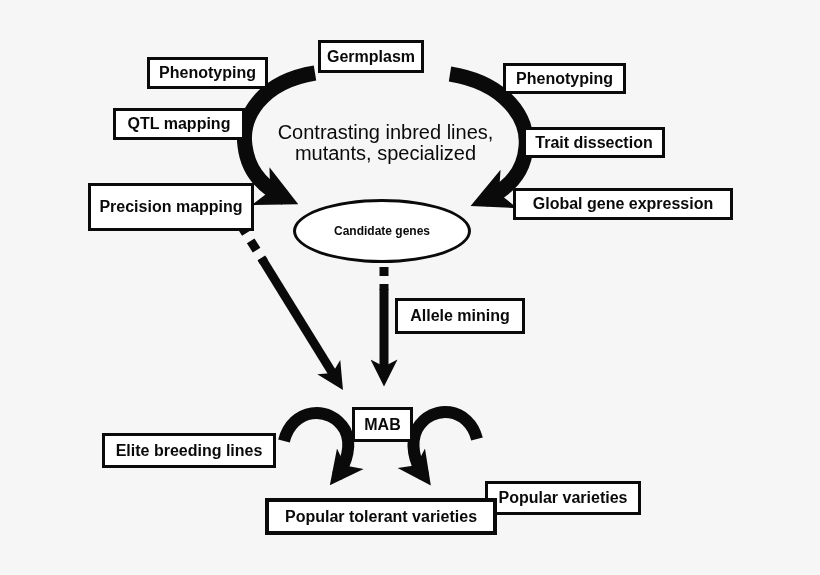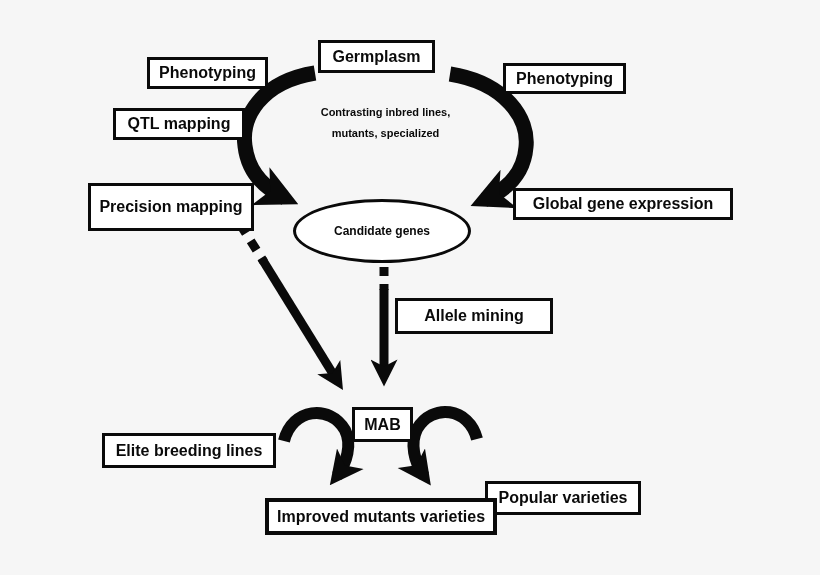--- a/index.html
+++ b/index.html
@@ -44,37 +44,38 @@
     font-weight: bold;
     font-size: 12px;
     display: flex;
     align-items: center;
     justify-content: center;
     z-index: 2;
   }
   .note {
     position: absolute;
     color: #0a0a0a;
-    font-weight: bold;
-    font-size: 11px;
+    font-weight: normal;
+    font-size: 20px;
     line-height: 21px;
     text-align: center;
     z-index: 2;
+    margin-top: 20px;
   }
   .note span { display: block; }
 
   
-  #germplasm   { left: 318px; top: 40px;  width: 117px; height: 33px; }
+  #germplasm   { left: 318px; top: 40px;  width: 106px; height: 33px; }
   #phen-left   { left: 147px; top: 57px;  width: 121px; height: 32px; }
   #phen-right  { left: 503px; top: 63px;  width: 123px; height: 31px; }
   #qtl         { left: 113px; top: 108px; width: 132px; height: 32px; }
   #trait       { left: 523px; top: 127px; width: 142px; height: 31px; }
   #precision   { left: 88px;  top: 183px; width: 166px; height: 48px; }
   #global      { left: 513px; top: 188px; width: 220px; height: 32px; }
-  #allele      { left: 395px; top: 298px; width: 158px; height: 36px; }
+  #allele      { left: 395px; top: 298px; width: 130px; height: 36px; }
   #mab         { left: 352px; top: 407px; width: 61px;  height: 35px; }
   #elite       { left: 102px; top: 433px; width: 174px; height: 35px; text-align: center; }
   #popular     { left: 485px; top: 433px; width: 156px; height: 34px; margin-top: 48px; }
   #improved    { left: 265px; top: 498px; width: 232px; height: 37px; border-width: 4px; }
   #candidate   { left: 293px; top: 199px; width: 178px; height: 64px; }
   #central-note{ left: 258px; top: 102px; width: 255px; }
 </style>
 </head>
 <body>
 
@@ -106,35 +107,36 @@
   </svg>
 
   <div class="box" id="germplasm">Germplasm</div>
 
   <div class="box" id="phen-left">Phenotyping</div>
 
   <div class="box" id="phen-right">Phenotyping</div>
 
   <div class="box" id="qtl">QTL mapping</div>
 
+  <div class="box" id="trait">Trait dissection</div>
 
   <div class="box" id="precision">Precision mapping</div>
 
   <div class="box" id="global">Global gene expression</div>
 
   <div class="note" id="central-note">
     <span>Contrasting inbred lines,</span>
     <span>mutants, specialized</span>
   </div>
 
   <div class="ellipse" id="candidate">Candidate genes</div>
 
   <div class="box" id="allele">Allele mining</div>
 
   <div class="box" id="mab">MAB</div>
 
   <div class="box" id="elite">Elite breeding lines</div>
 
   <div class="box" id="popular">Popular varieties</div>
 
-  <div class="box" id="improved">Improved mutants varieties</div>
+  <div class="box" id="improved">Popular tolerant varieties</div>
 
 </div>
 
 </body></html>

